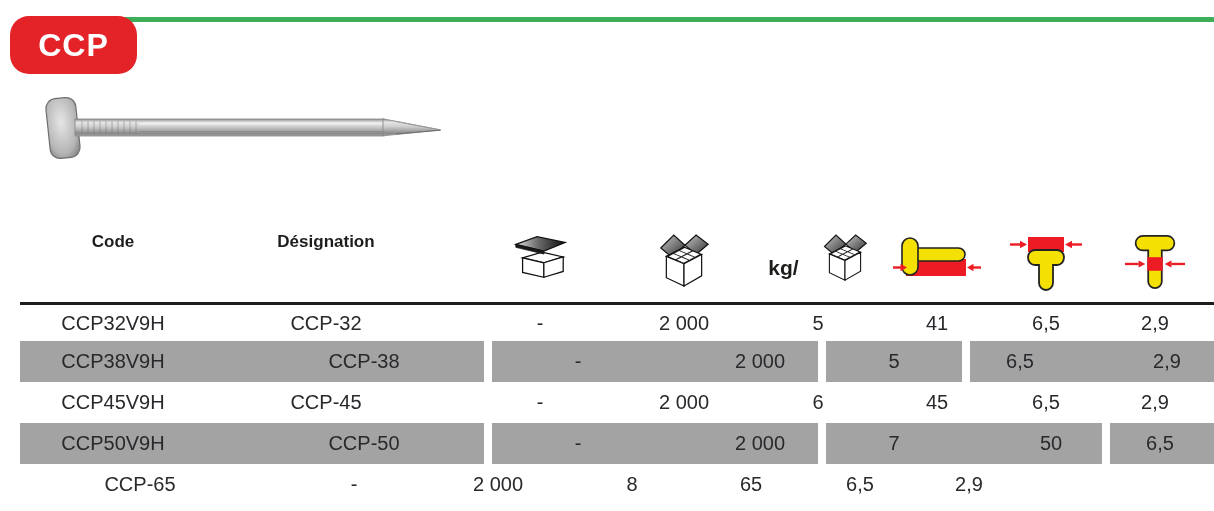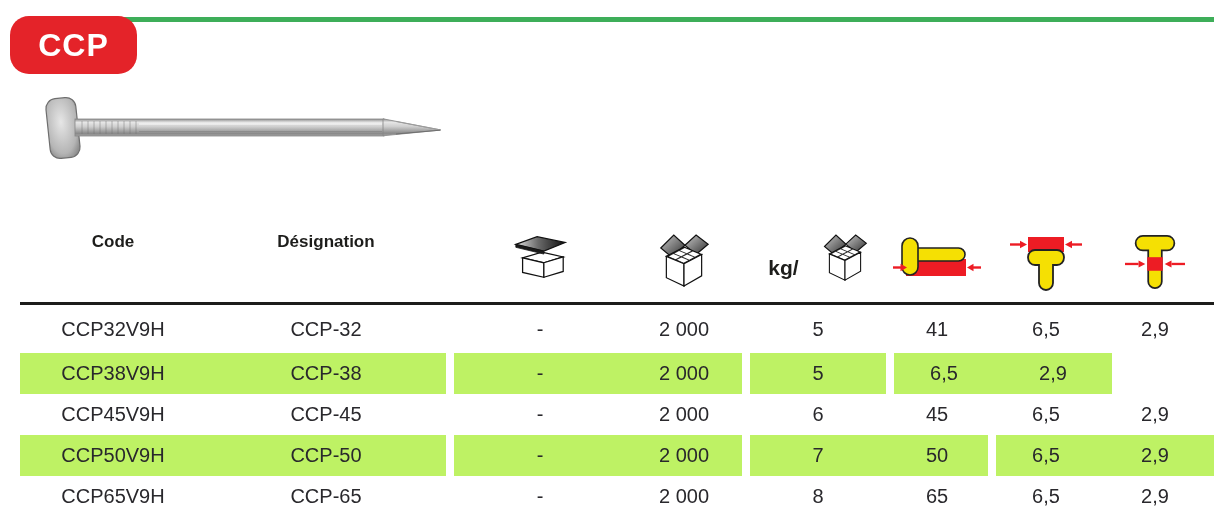--- a/index.html
+++ b/index.html
@@ -10,24 +10,24 @@
   .badge{position:absolute;left:10px;top:16px;width:127px;height:58px;background:#e42329;
          border-radius:19px;display:flex;align-items:center;justify-content:center;z-index:2;}
   .badge span{color:#ffffff;font-weight:bold;font-size:32px;letter-spacing:1px;}
 
   .nail-wrap{position:absolute;left:44px;top:94px;width:398px;height:74px;}
 
   .table-area{position:absolute;left:20px;top:232px;width:1194px;}
   .hrow{display:flex;height:70px;align-items:flex-end;}
   .hline{width:1194px;height:3px;background:#1d1d1b;}
   .row{display:flex;height:41px;}
-  .row.first{height:48px;}
+  .row.first{height:36px;}
   .grp{display:flex;height:100%;}
   .g2,.g3,.g4{margin-left:8px;}
-  .row .grp.striped{background:#bef264;}
+  .row .grp.striped{background:#a3a3a3;gap:38px;}
   .cell{display:flex;align-items:center;justify-content:center;height:100%;
         font-size:20px;color:#29282c;}
   .c1{width:186px;} .c2{width:240px;} .c3{width:172px;} .c4{width:116px;}
   .c5{width:136px;} .c6{width:102px;} .c7{width:100px;} .c8{width:118px;}
 
   .hcell{display:flex;align-items:flex-start;justify-content:center;height:100%;}
   .hlabel{font-weight:bold;font-size:17px;padding-bottom:24px;color:#1d1d1b;}
   .icon-b6{padding-bottom:6px;} .icon-b8{padding-bottom:8px;} .icon-b12{padding-bottom:12px;}
   .kgcell{display:flex;align-items:flex-end;justify-content:center;gap:23px;}
   .kg-label{font-weight:bold;font-size:21px;padding-bottom:12px;color:#1d1d1b;}
@@ -264,21 +264,20 @@
         <div class="cell c6">50</div>
       </div>
     <div class="grp g4 striped">
         <div class="cell c7">6,5</div>
         <div class="cell c8">2,9</div>
       </div>
   </div>
 
   <div class="row">
     <div class="grp g1">
-        <div class="cell c1">CCP65V9H</div>
         <div class="cell c2">CCP-65</div>
       </div>
     <div class="grp g2">
         <div class="cell c3">-</div>
         <div class="cell c4">2 000</div>
       </div>
     <div class="grp g3">
         <div class="cell c5">8</div>
         <div class="cell c6">65</div>
       </div>

